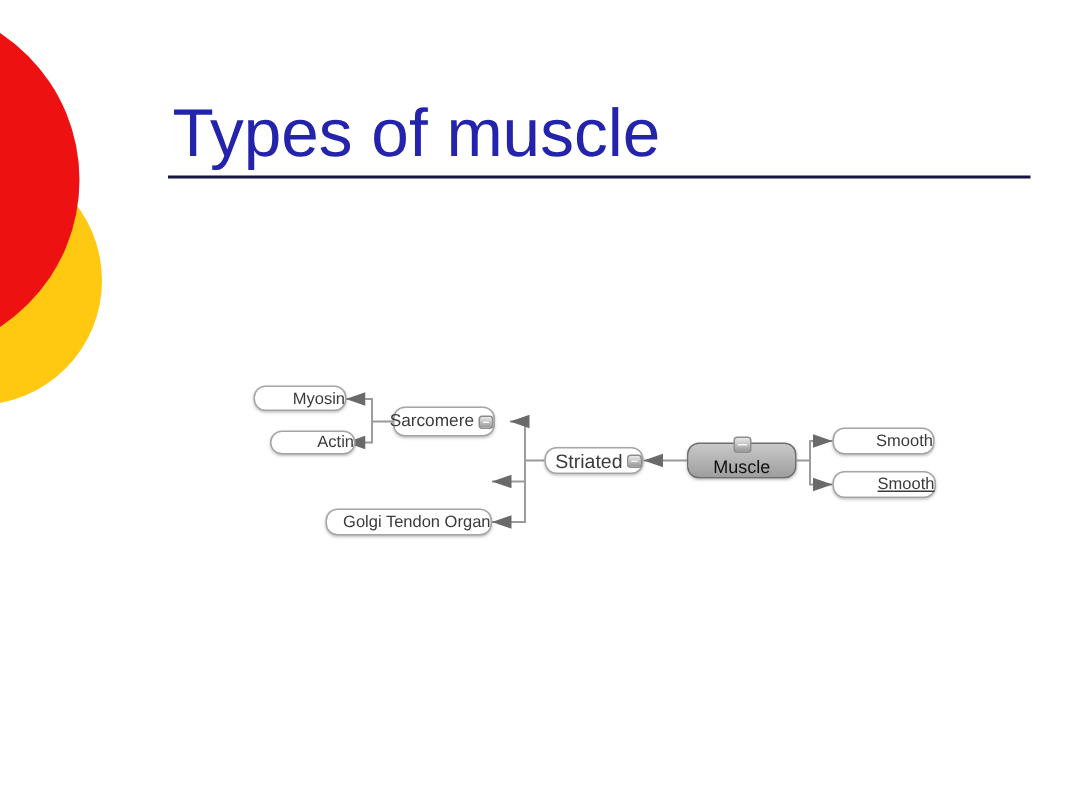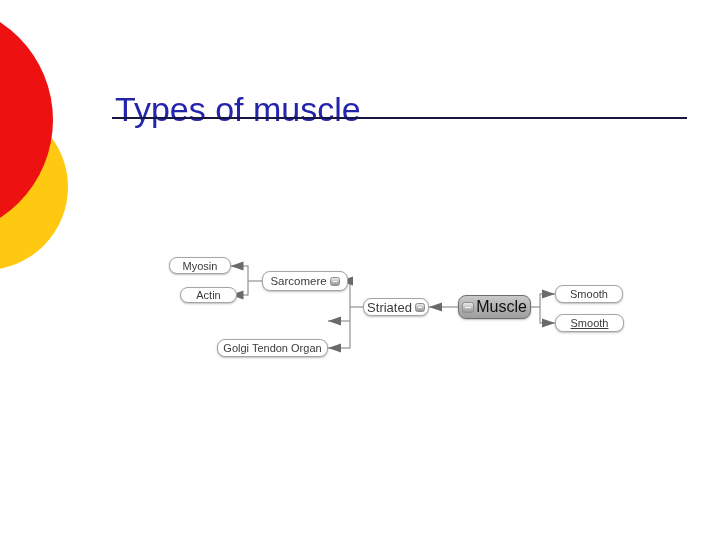--- a/index.html
+++ b/index.html
@@ -6,41 +6,41 @@
   .slide{
     position:relative;width:720px;height:540px;background:#ffffff;
     overflow:hidden;font-family:"Liberation Sans",sans-serif;
   }
   
   .circle{position:absolute;border-radius:50%;}
   .circle.red{left:-181px;top:3px;width:234px;height:234px;background:#ee1111;z-index:2;}
   .circle.yellow{left:-98px;top:104px;width:166px;height:166px;background:#ffc912;z-index:1;}
   
   .title{
-    position:absolute;left:115px;top:71px;font-size:34px;line-height:36px;
-    color:#2323ab;letter-spacing:0px;white-space:nowrap;z-index:3;margin-top:20px;
+    position:absolute;left:115px;top:71px;font-size:45px;line-height:36px;
+    color:#2323ab;letter-spacing:0px;white-space:nowrap;z-index:3;
   }
   .title-rule{position:absolute;left:112px;top:117px;width:575px;height:2px;background:#16163e;z-index:3;}
   
   .mindmap{position:absolute;left:160px;top:250px;width:480px;height:115px;z-index:3;}
   .mindmap svg{position:absolute;left:0;top:0;}
   .node{
-    position:absolute;display:flex;align-items:center;justify-content:center;gap:3px;
+    position:absolute;display:flex;align-items:center;justify-content:flex-end;gap:3px;
     background:#ffffff;border:1px solid #a5a5a5;border-radius:8px;
     box-shadow:0 1px 2px rgba(110,110,110,.45);
     font-size:11px;color:#3b3b3b;white-space:nowrap;box-sizing:border-box;
   }
   .node.root{
     background:linear-gradient(180deg,#c9c9c9,#9e9e9e);
     border:1px solid #6f6f6f;border-radius:8px;
-    font-size:16px;color:#101010;gap:2px;
+    font-size:12px;color:#101010;gap:2px;flex-direction:column;
   }
   .node.n-myosin{left:9px;top:7px;width:62px;height:17px;}
   .node.n-actin{left:20px;top:37px;width:57px;height:16px;}
-  .node.n-sarcomere{left:102px;top:21px;width:86px;height:20px;font-size:11.5px;}
+  .node.n-sarcomere{left:102px;top:21px;width:68px;height:20px;font-size:11.5px;}
   .node.n-spindles{left:75px;top:62px;width:93px;height:18px;}
   .node.n-golgi{left:57px;top:89px;width:111px;height:18px;}
   .node.n-striated{left:203px;top:48px;width:66px;height:18px;font-size:13px;}
   .node.n-muscle{left:298px;top:45px;width:73px;height:24px;}
   .node.n-cardiac{left:395px;top:35px;width:68px;height:18px;}
   .node.n-smooth{left:395px;top:64px;width:69px;height:18px;text-decoration:underline;}
   .collapse-icon{
     position:relative;display:inline-block;width:10px;height:9px;flex:0 0 auto;
     border:1px solid #8d8d8d;border-radius:2.5px;box-sizing:border-box;
     background:linear-gradient(180deg,#e9e9e9,#989898);

